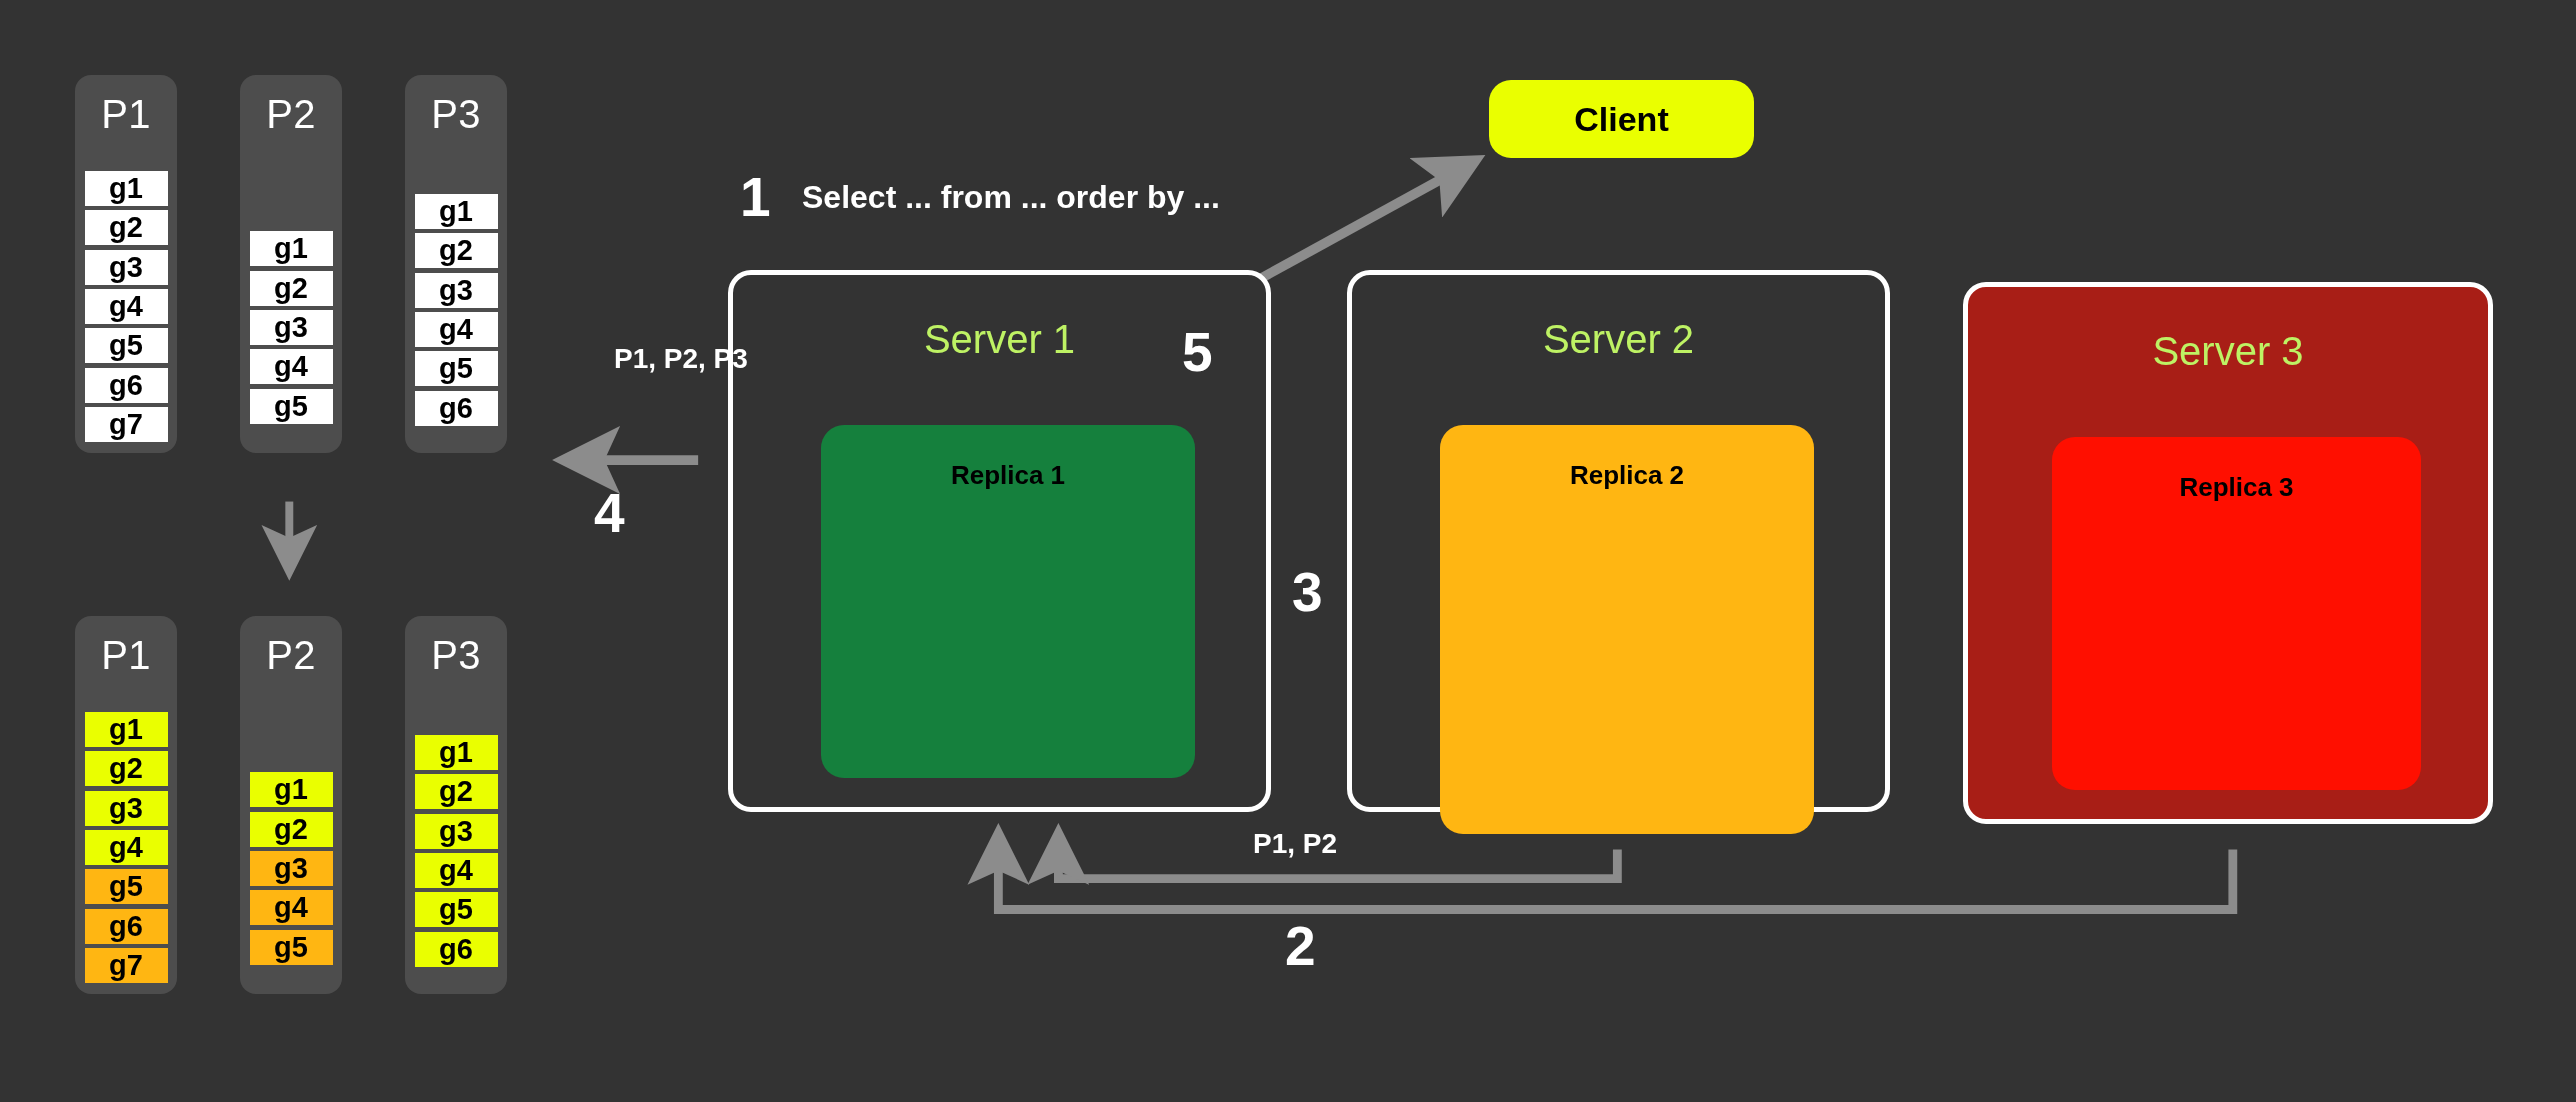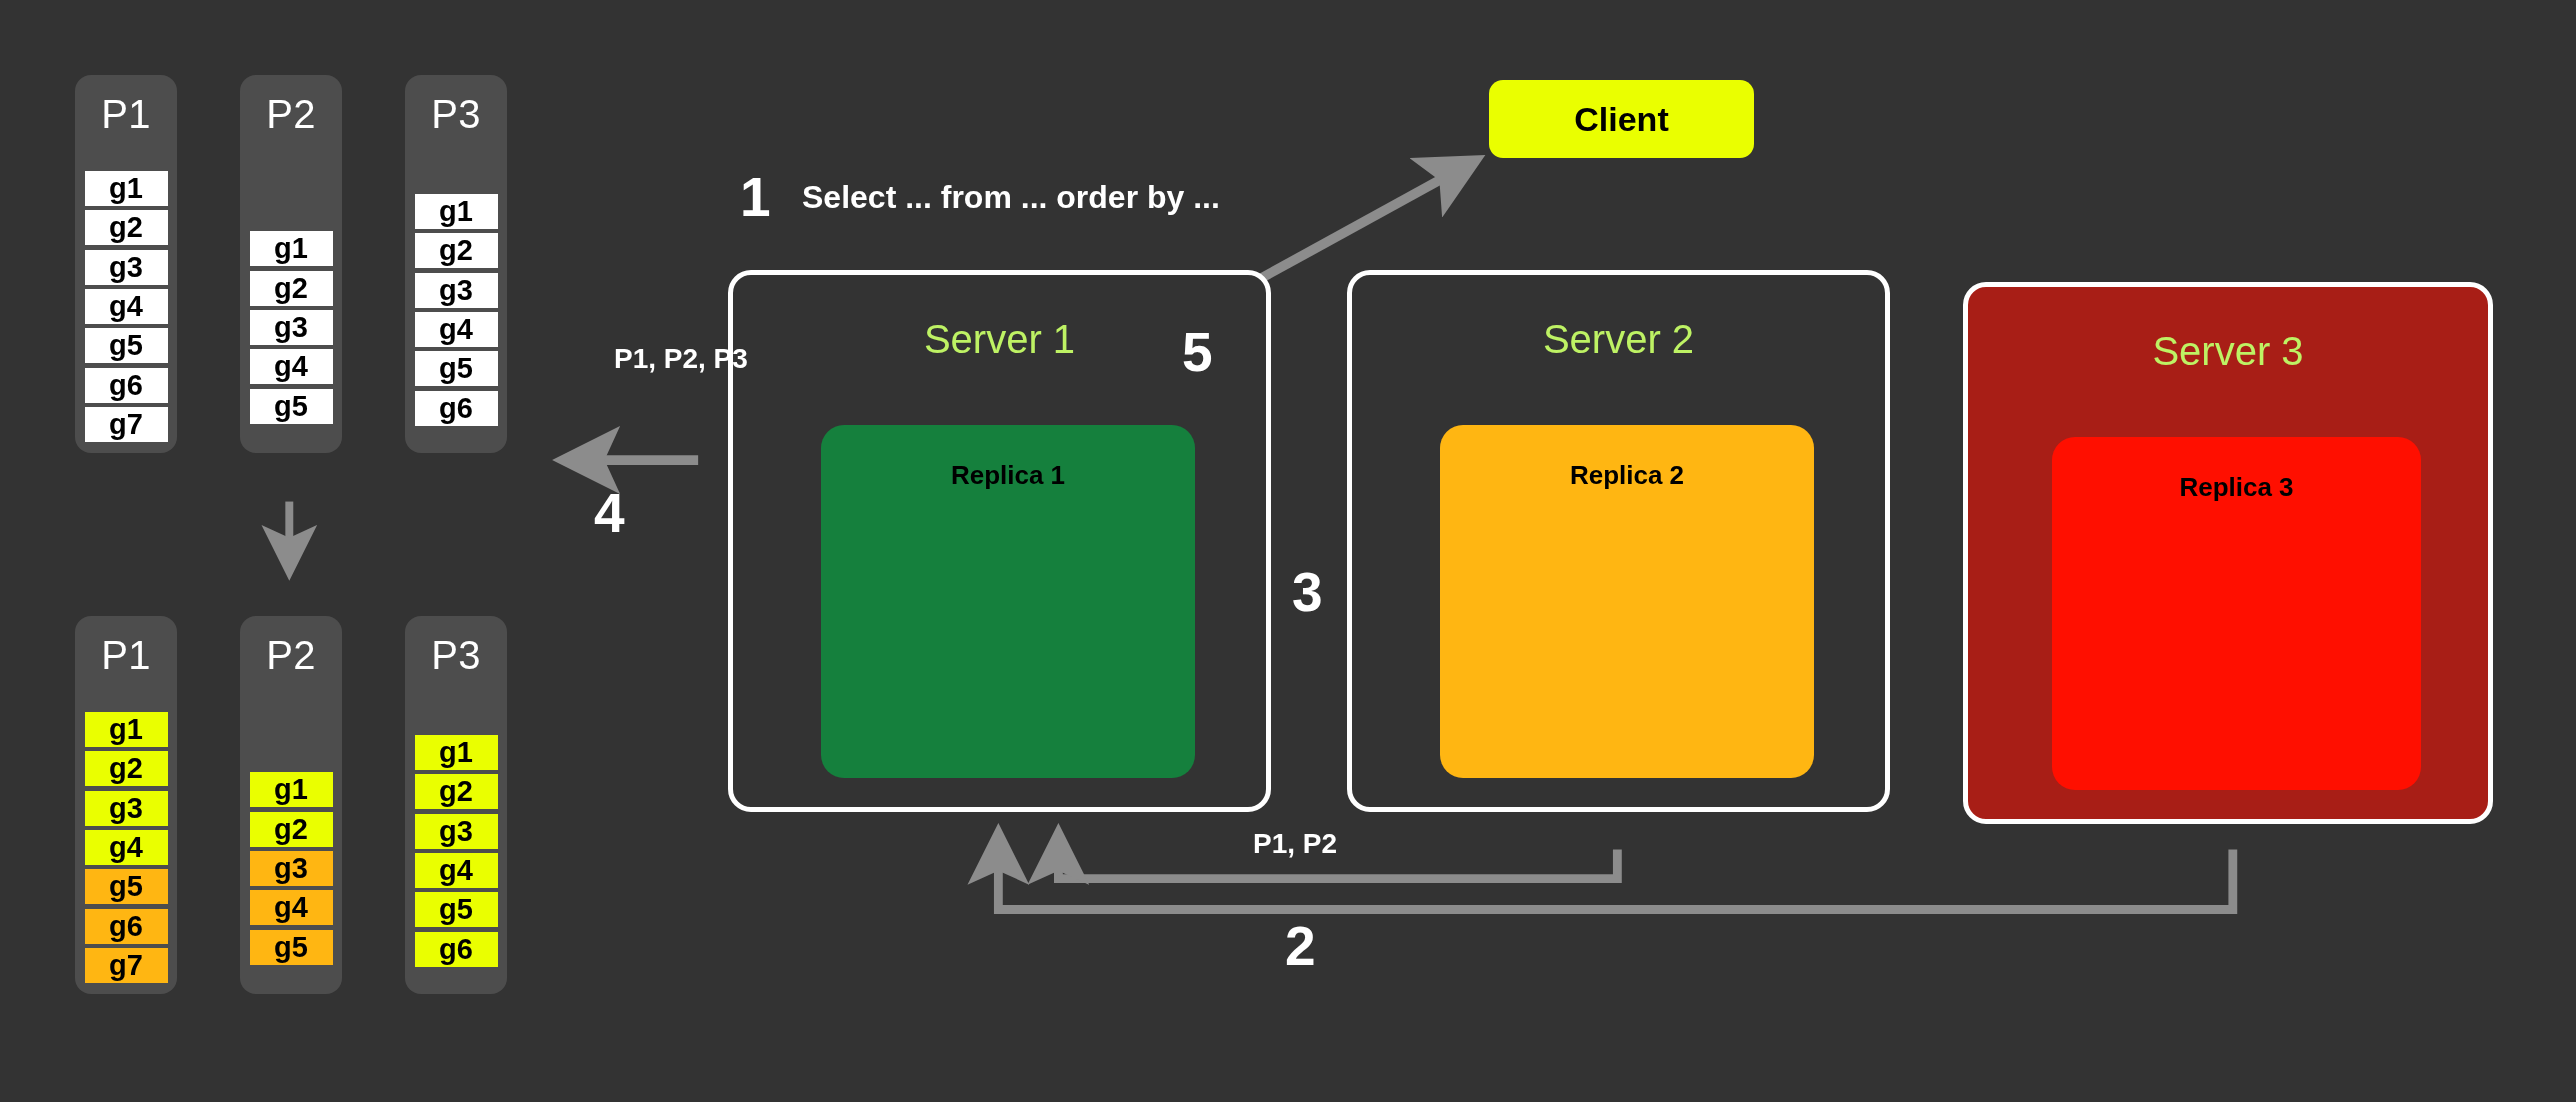--- a/index.html
+++ b/index.html
@@ -68,21 +68,21 @@
     color:#000000;
     font-size:26px;
     font-weight:bold;
     line-height:1;
   }
 
   
   .client{
     position:absolute;
     background:#eaff00;
-    border-radius:14px;
+    border-radius:22px;
     display:flex;align-items:center;justify-content:center;
     color:#000000;
     font-size:34px;
     font-weight:bold;
   }
 
   
   .step-num{
     position:absolute;
     color:#ffffff;
@@ -229,21 +229,21 @@
 
   <div class="server" style="left:728px;top:270px;width:543px;height:542px;background:#333333;">
     <div class="server-title">Server 1</div>
     <div class="replica" style="left:88px;top:150px;width:374px;height:353px;background:#15803d;">
       <span>Replica 1</span>
     </div>
   </div>
 
   <div class="server" style="left:1347px;top:270px;width:543px;height:542px;background:#333333;">
     <div class="server-title">Server 2</div>
-    <div class="replica" style="left:88px;top:150px;width:374px;height:353px;background:#ffb612;">
+    <div class="replica" style="left:88px;top:150px;width:374px;height:409px;background:#ffb612;">
       <span>Replica 2</span>
     </div>
   </div>
 
   <div class="server" style="left:1963px;top:282px;width:530px;height:542px;background:#a81e16;">
     <div class="server-title">Server 3</div>
     <div class="replica" style="left:84px;top:150px;width:369px;height:353px;background:#ff0f00;">
       <span>Replica 3</span>
     </div>
   </div>

